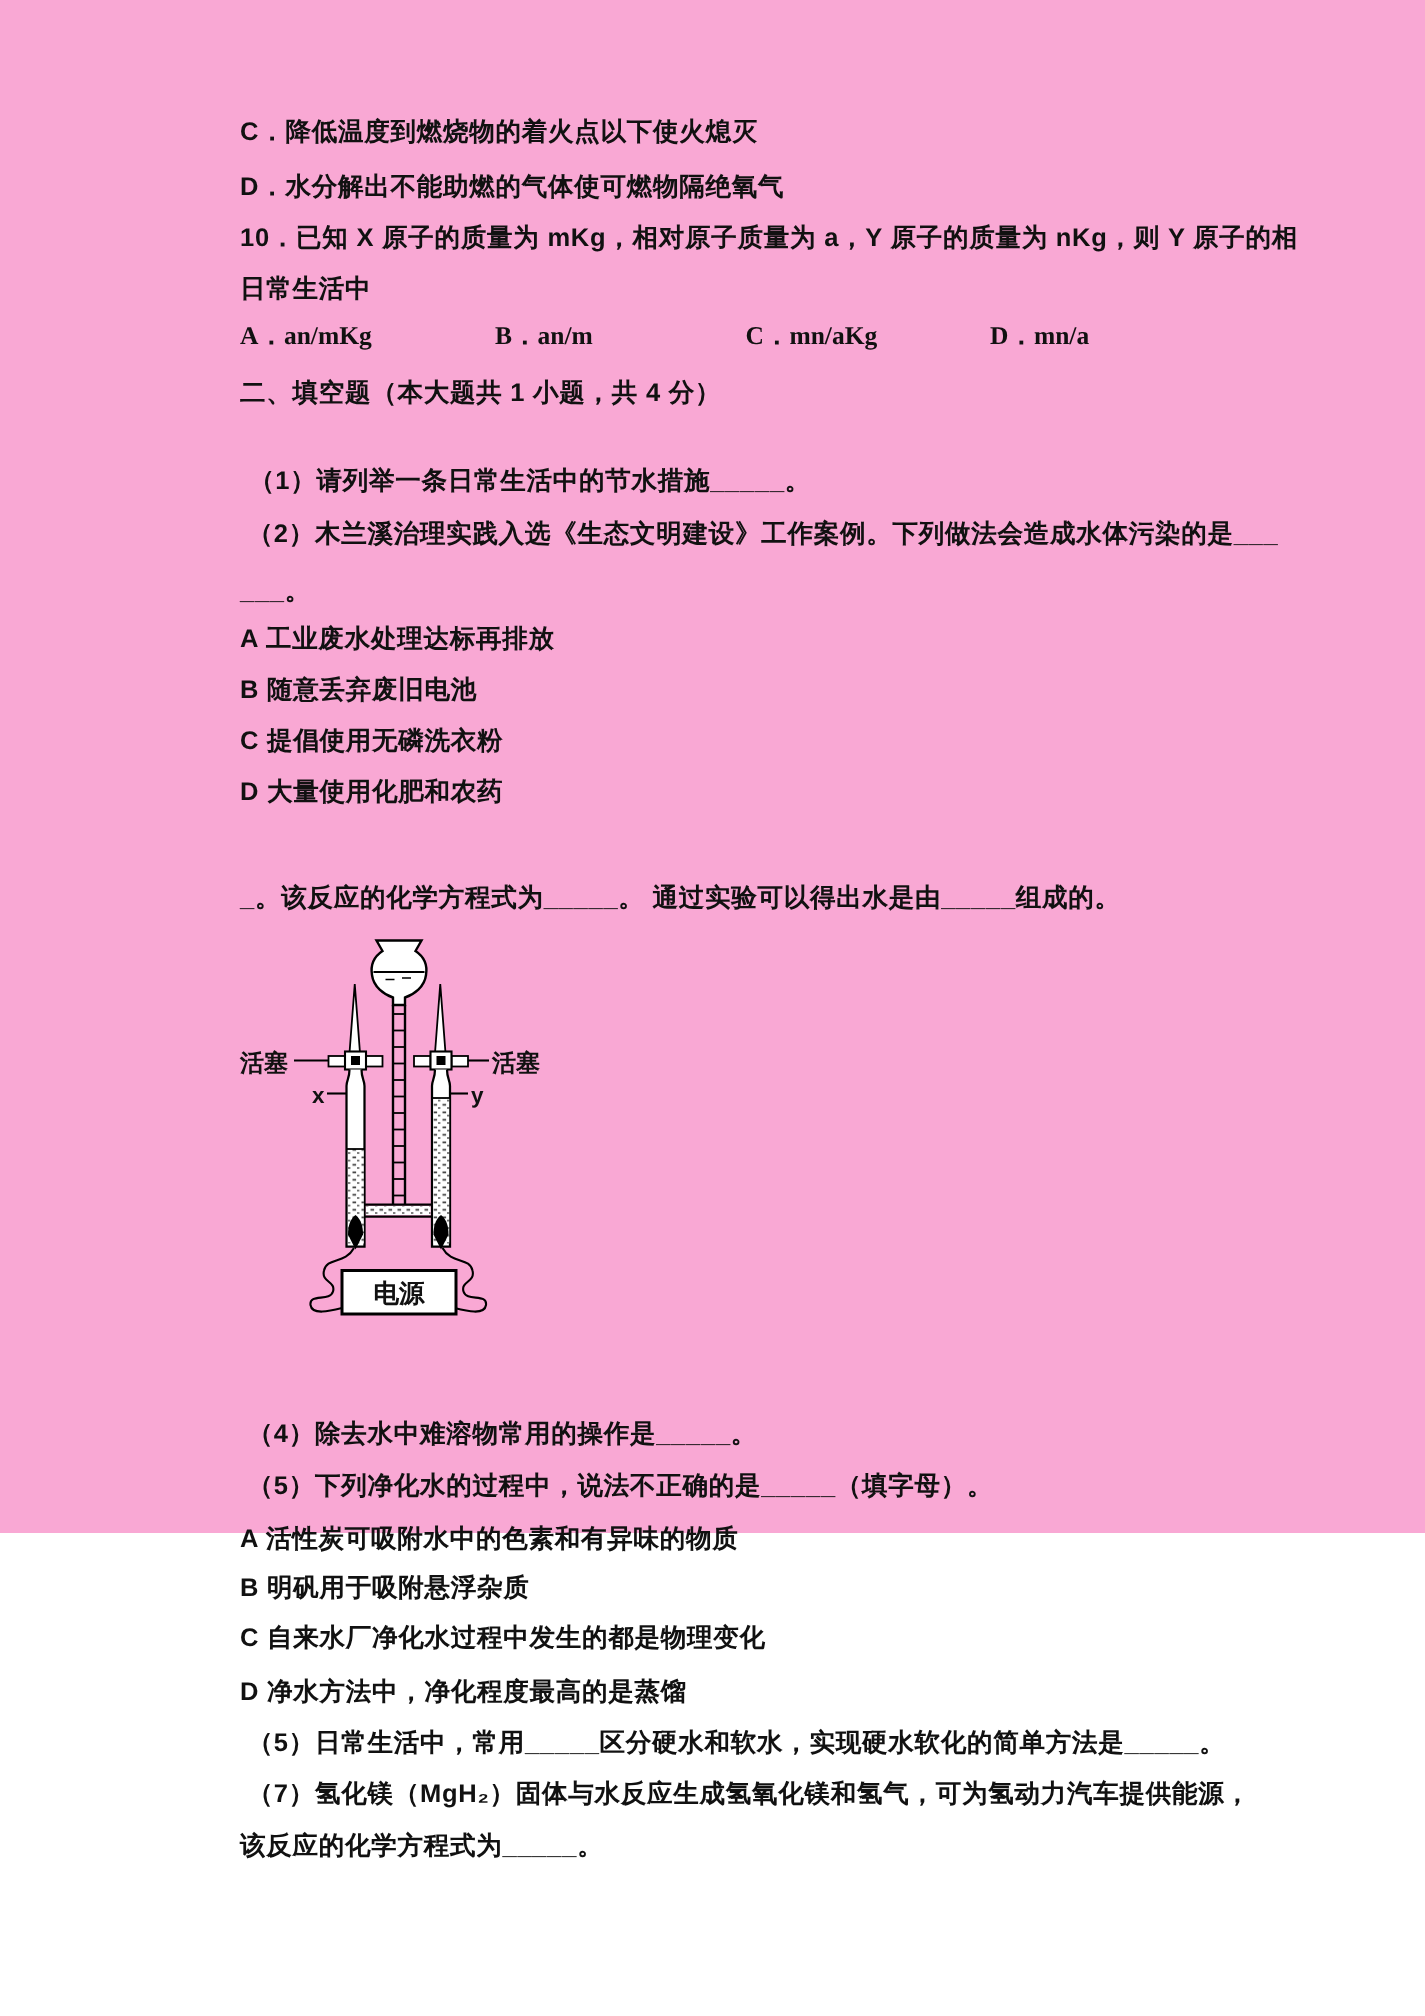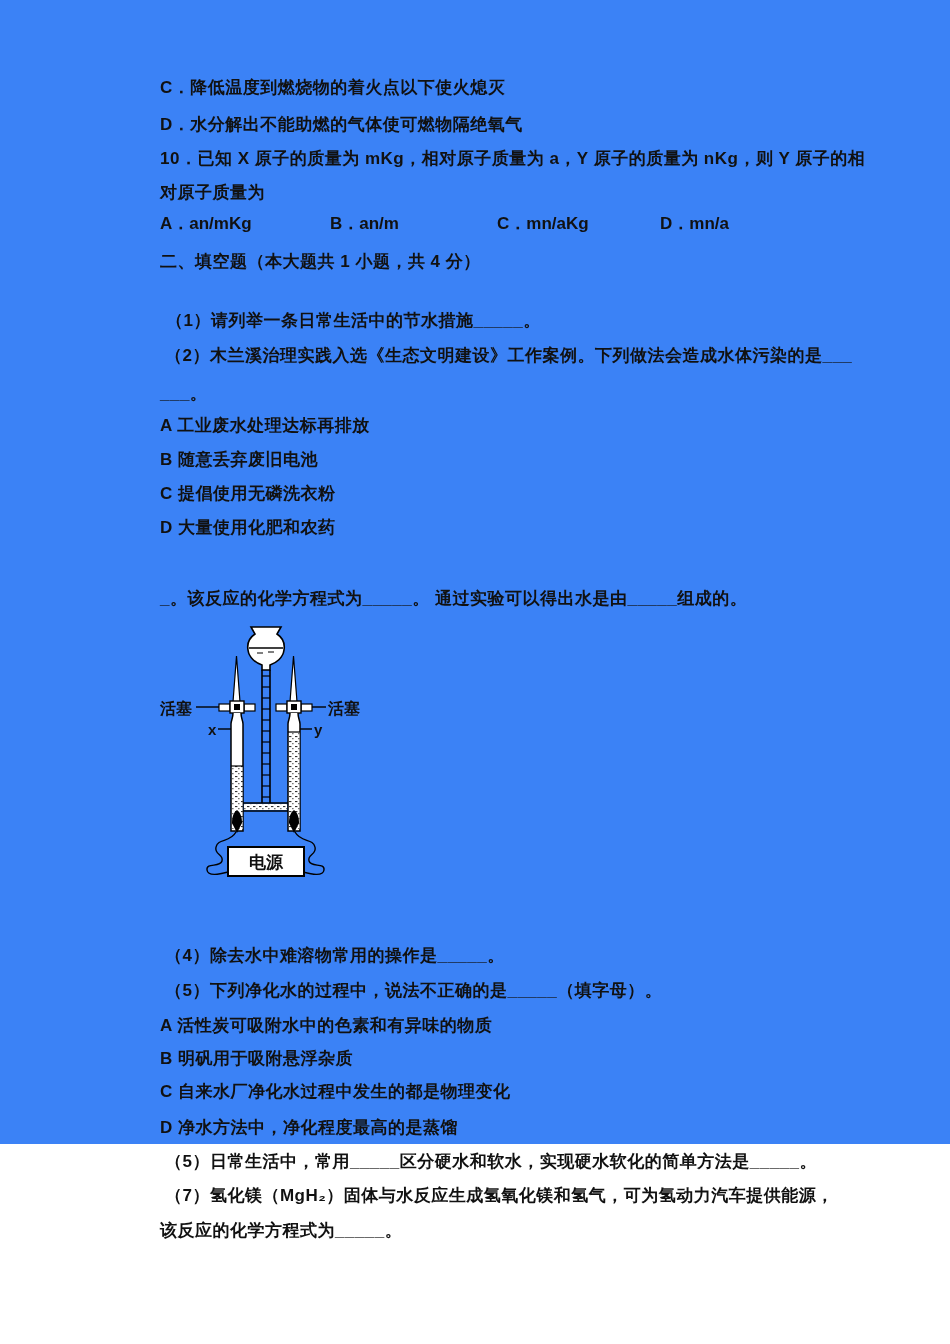--- a/index.html
+++ b/index.html
@@ -1,40 +1,40 @@
 <!DOCTYPE html>
 <html><head>
 <meta charset="utf-8">
 <style>
   html,body{margin:0;padding:0;}
   body{
     width:950px;height:1344px;background:#ffffff;position:relative;overflow:hidden;
     font-family:"Liberation Sans","DejaVu Sans",sans-serif;
     color:#111111;
   }
-  .page{position:absolute;left:0;top:0;width:950px;height:1144px;background:#3b82f6;}
+  .page{position:absolute;left:0;top:0;width:950px;height:1022px;background:#f9a8d4;}
   .line{
     position:absolute;white-space:nowrap;
     font-size:17px;font-weight:700;letter-spacing:0.5px;
     color:#111111;
   }
   .opt-row{position:absolute;top:212px;left:0;width:950px;height:24px;}
-  .opt-row span{position:absolute;font-size:17px;font-weight:700;white-space:nowrap;}
+  .opt-row span{position:absolute;font-size:17px;font-weight:700;white-space:nowrap;font-family:Liberation Serif, serif;}
   svg text{font-family:"Liberation Sans","DejaVu Sans",sans-serif;}
 </style>
 </head>
 <body>
 
 <div class="page">
 
   <div class="line" style="left:160px;top:76px">C．降低温度到燃烧物的着火点以下使火熄灭</div>
   <div class="line" style="left:160px;top:113px">D．水分解出不能助燃的气体使可燃物隔绝氧气</div>
 
   <div class="line" style="left:160px;top:147px">10．已知 X 原子的质量为 mKg，相对原子质量为 a，Y 原子的质量为 nKg，则 Y 原子的相</div>
-  <div class="line" style="left:160px;top:181px">对原子质量为</div>
+  <div class="line" style="left:160px;top:181px">日常生活中</div>
   <div class="opt-row">
     <span style="left:160px">A．an/mKg</span>
     <span style="left:330px">B．an/m</span>
     <span style="left:497px">C．mn/aKg</span>
     <span style="left:660px">D．mn/a</span>
   </div>
 
   <div class="line" style="left:160px;top:250px">二、填空题（本大题共 1 小题，共 4 分）</div>
 
   <div class="line" style="left:166px;top:309px">（1）请列举一条日常生活中的节水措施_____。</div>

